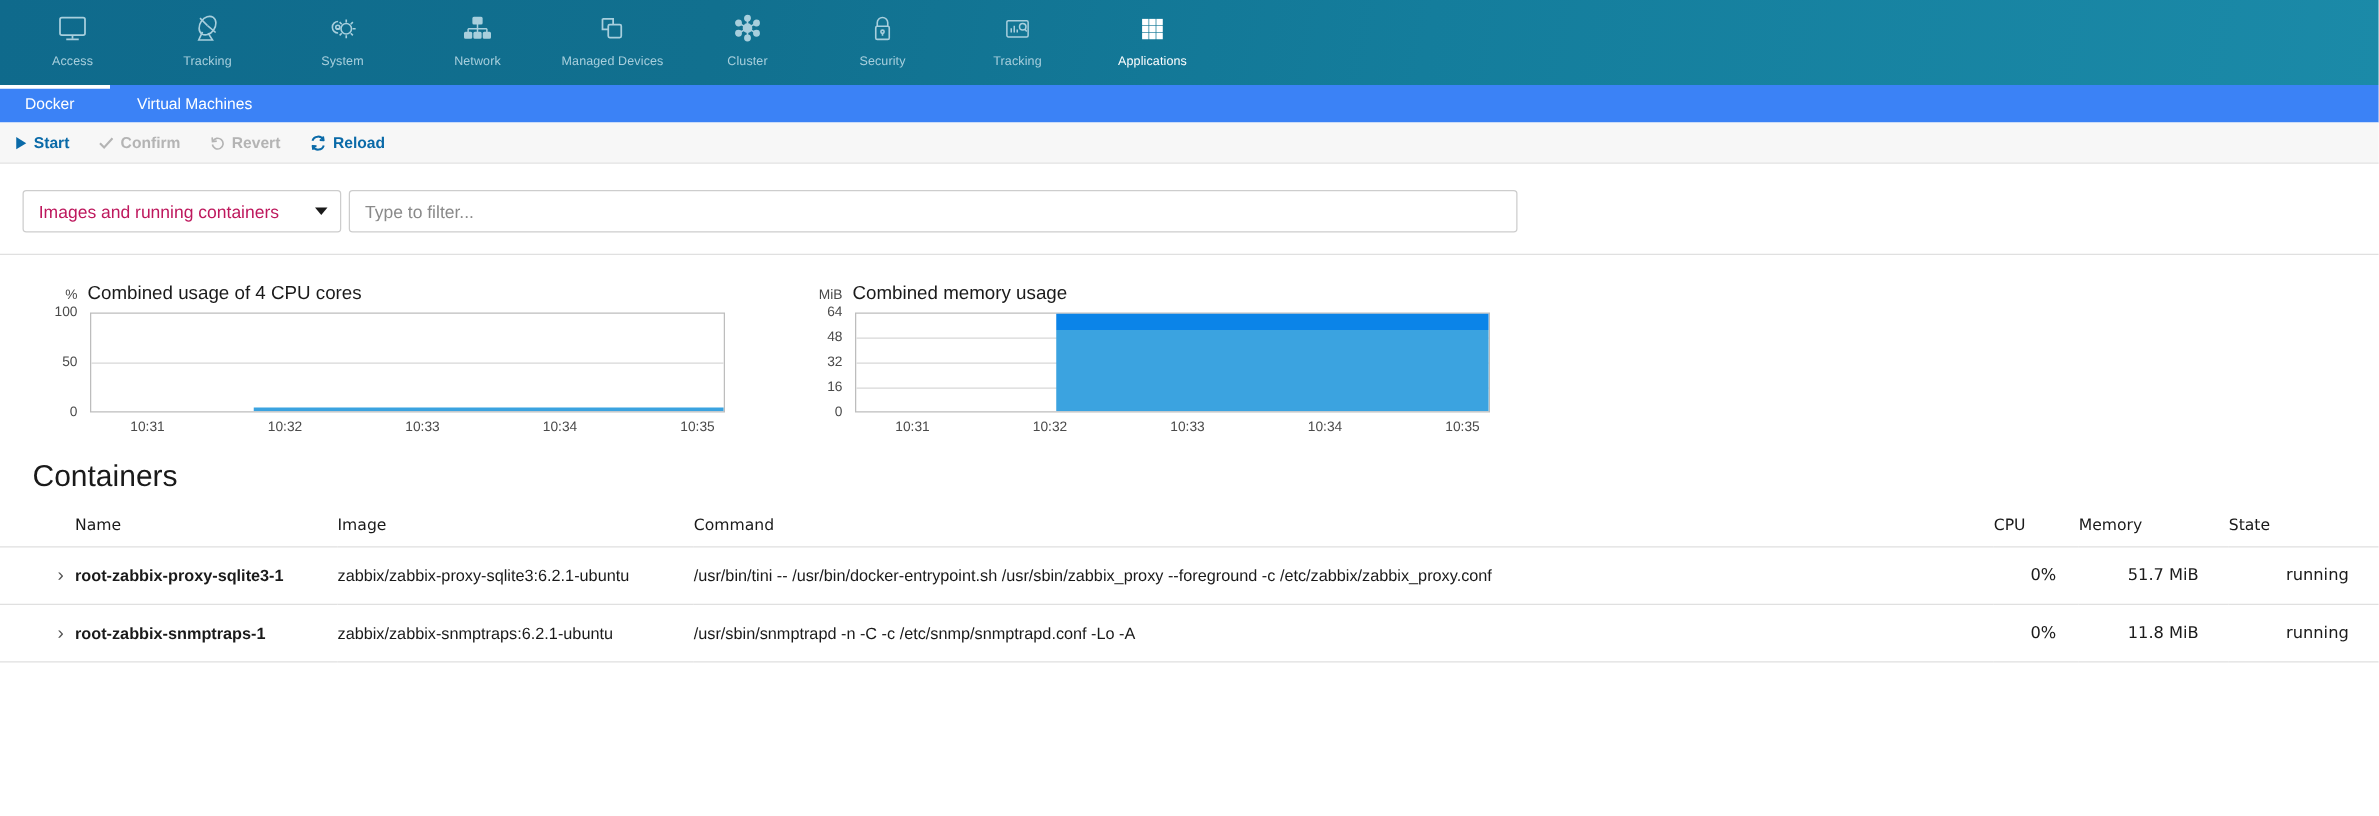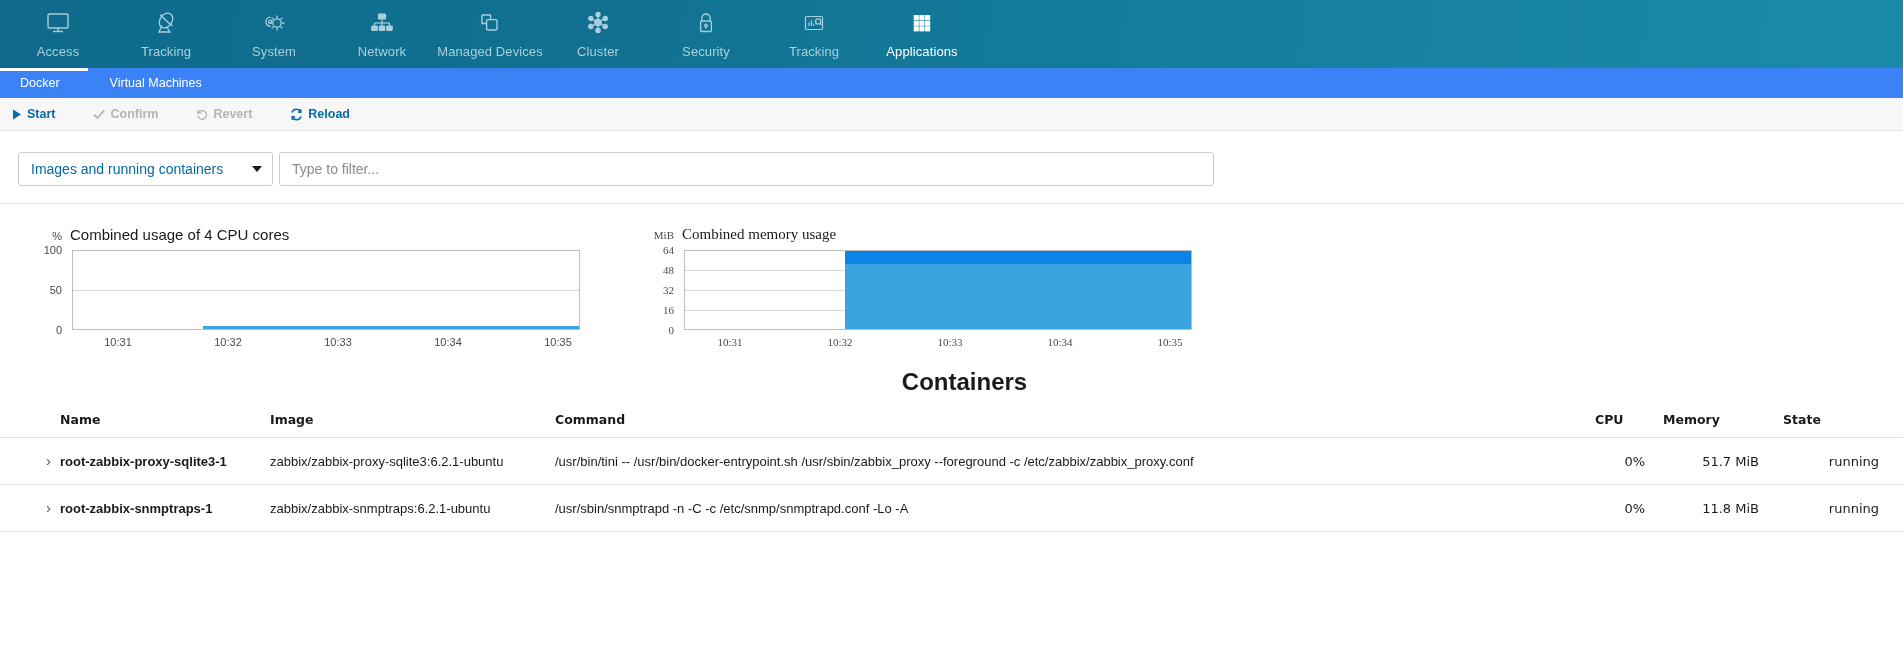--- a/index.html
+++ b/index.html
@@ -26,21 +26,21 @@
     display: flex;
     flex-direction: column;
     align-items: center;
     justify-content: flex-start;
     padding-top: 9px;
     color: #a8cfdd;
     cursor: pointer;
     text-decoration: none;
   }
   .nav-item .nav-label {
-    font-size: 13px;
+    font-size: 10px;
     margin-top: 7px;
     letter-spacing: .1px;
     white-space: nowrap;
   }
   .nav-item .nav-ico {
     width: 28px; height: 28px;
     display: flex; align-items: center; justify-content: center;
   }
   .nav-item svg { display: block; }
   .nav-item.active { color: #ffffff; }
@@ -81,21 +81,21 @@
     border-bottom: 1px solid #e3e3e3;
     display: flex;
     align-items: center;
     padding: 0 18px 0 12px;
   }
   .crumb {
     font-size: 12.5px;
     color: #222;
     flex: 1;
   }
-  .actions { display: flex; align-items: center; gap: 38px; }
+  .actions { display: flex; align-items: center; gap: 24px; }
   .act {
     display: flex; align-items: center; gap: 5px;
     font-size: 12.5px; font-weight: bold;
     color: #0a6aa8; cursor: pointer;
     white-space: nowrap;
   }
   .act.disabled { color: #b4b4b4; cursor: default; }
   .act .aico { display: flex; align-items: center; }
 
   
@@ -110,21 +110,21 @@
     height: 34px;
     min-width: 255px;
     border: 1px solid #cdcdcd;
     border-radius: 3px;
     background: #fff;
     display: flex;
     align-items: center;
     justify-content: space-between;
     padding: 0 10px 0 12px;
     font-size: 14px;
-    color: #0369a1;
+    color: #be185d;
     cursor: pointer;
     gap: 18px;
   }
   .caret {
     width: 0; height: 0;
     border-left: 5px solid transparent;
     border-right: 5px solid transparent;
     border-top: 6px solid #1a1a1a;
   }
   .filterinput {
@@ -171,29 +171,28 @@
   }
   .gridline { position: absolute; left: 0; right: 0; height: 1px; background: #d8d8d8; }
   .xlabels { position: absolute; font-size: 11px; color: #4a4a4a; }
   .xlabels span { position: absolute; transform: translateX(-50%); white-space: nowrap; }
 
   
   .sect-title {
     font-size: 24px;
     color: #1a1a1a;
     padding: 20px 0 0 26px;
-    font-weight: bold;
+    font-weight: normal;
     margin: 0;
-    text-align: center;
   }
   .tbl { width: 100%; border-collapse: collapse; margin-top: 16px; }
   .tbl th {
     font-family: "DejaVu Sans", sans-serif;
     font-size: 12.5px;
-    font-weight: bold;
+    font-weight: normal;
     color: #1a1a1a;
     text-align: left;
     padding: 0 0 10px 0;
     border-bottom: 1px solid #e0e0e0;
   }
   .tbl td {
     font-size: 13px;
     color: #1a1a1a;
     padding: 15px 0;
     border-bottom: 1px solid #e0e0e0;
@@ -436,21 +435,21 @@
       <div class="xlabels" style="left:44px; top:86px; width:508px;">
         <span style="left:46px;">10:31</span>
         <span style="left:156px;">10:32</span>
         <span style="left:266px;">10:33</span>
         <span style="left:376px;">10:34</span>
         <span style="left:486px;">10:35</span>
       </div>
     </div>
   </div>
 
-  <div class="chartbox" style="width:640px;font-family:Liberation Serif, serif;">
+  <div class="chartbox" style="width:640px;">
     <div class="chart-hd">
       <span class="chart-unit">MiB</span>
       <span class="chart-title">Combined memory usage</span>
     </div>
 
     <div class="plot-wrap" style="height:98px;">
       <div class="ylabels" style="height:80px;">
         <span style="top:0px;">64</span>
         <span style="top:20px;">48</span>
         <span style="top:40px;">32</span>

